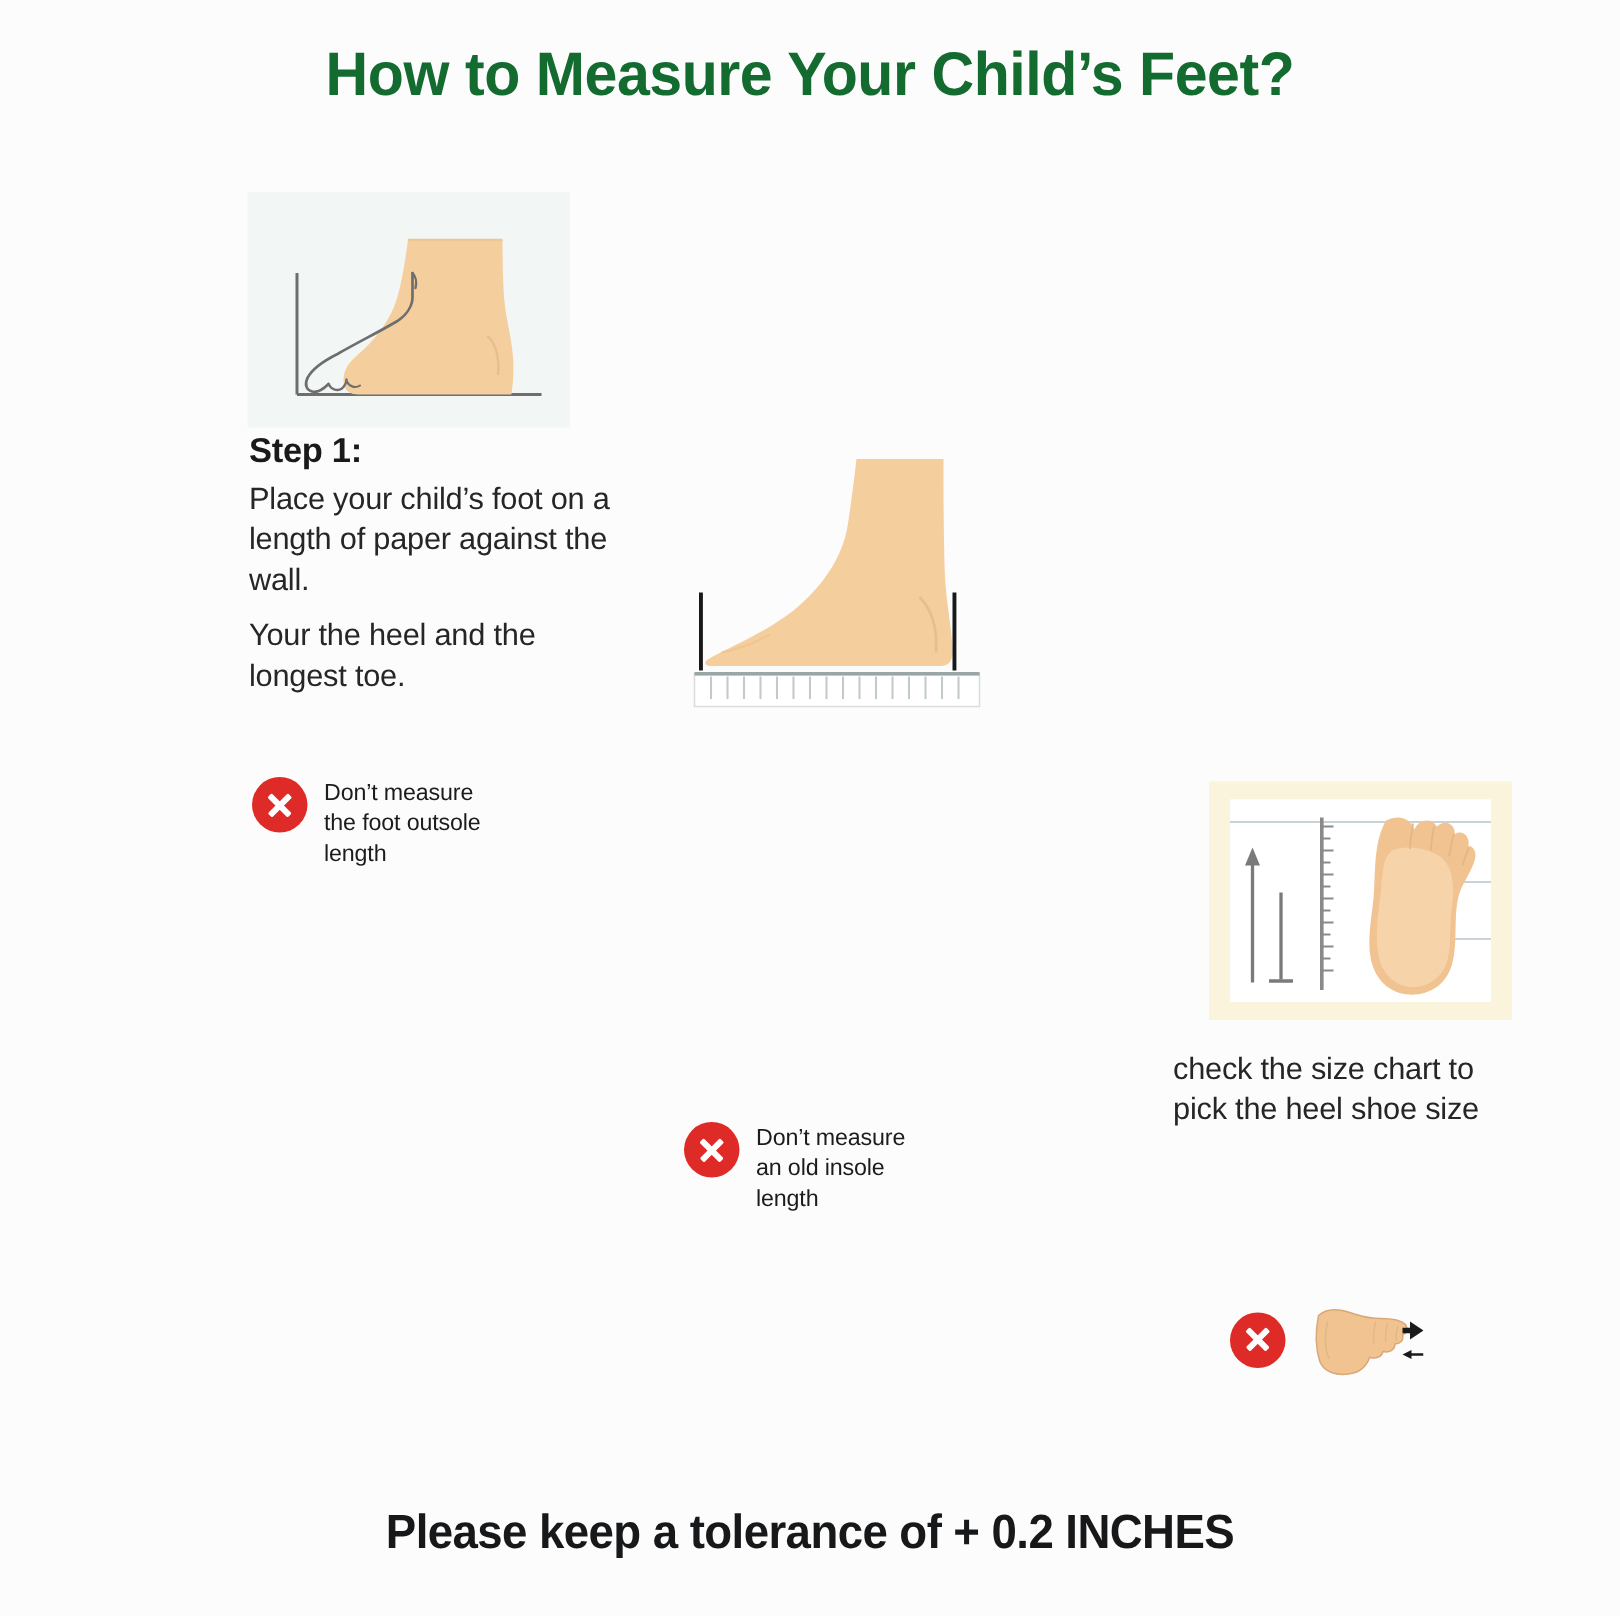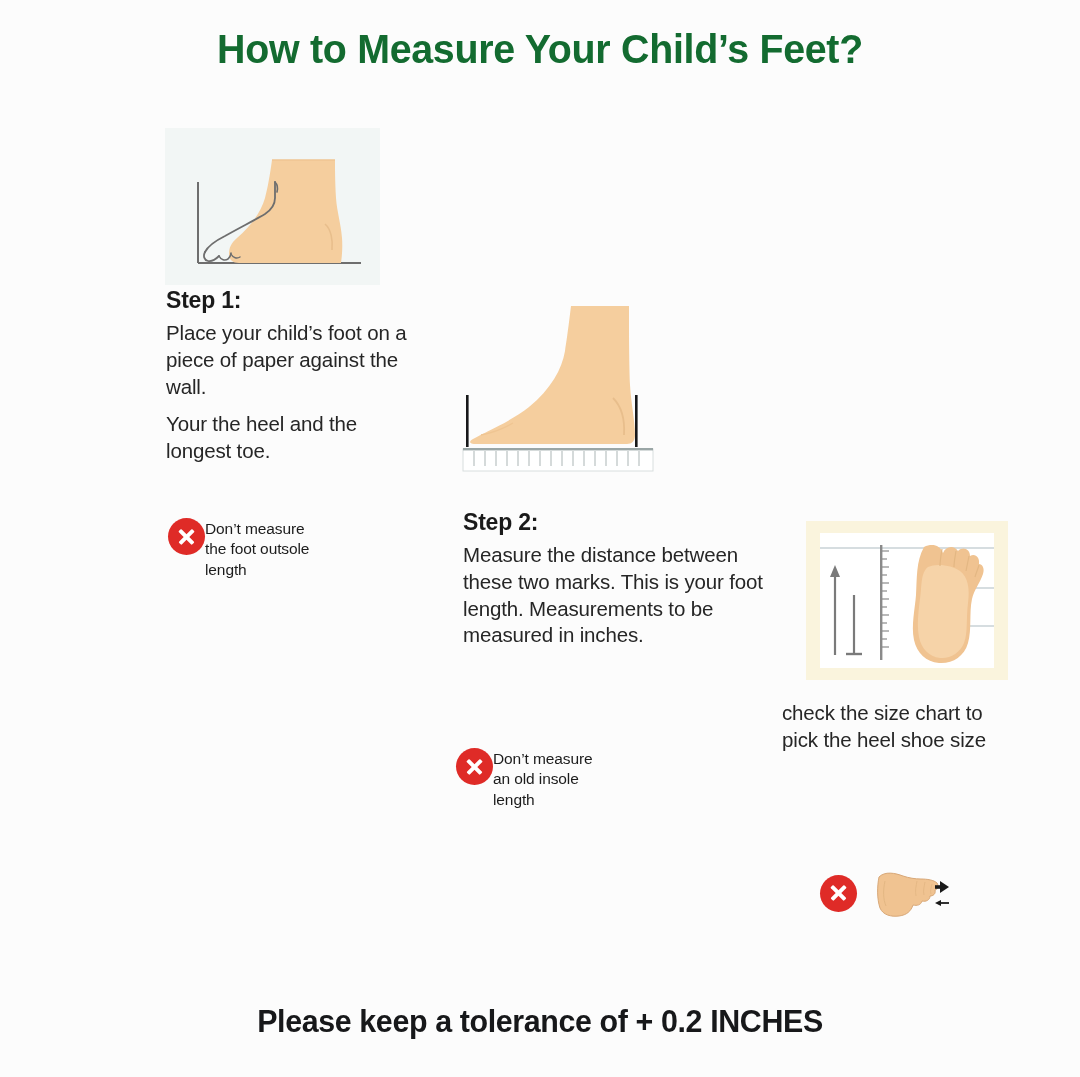--- a/index.html
+++ b/index.html
@@ -53,20 +53,21 @@
     line-height: 1.30;
     letter-spacing: -0.15px;
   }
   .step-body p { margin: 0; }
   .step-body p + p { margin-top: 11px; }
 
   
   .warn {
     display: flex;
     align-items: flex-start;
+    gap: 11px;
   }
   .warn-circle {
     flex: 0 0 auto;
     width: 37px;
     height: 37px;
     border-radius: 50%;
     background: #DF2B27;
     position: relative;
   }
   .warn-circle::before,
@@ -224,21 +225,21 @@
       <path d="M40 124 C38 128 39 132 43 133 C47 134 51 131 54 128" stroke="#6E6E6E" stroke-width="1.8" fill="none" stroke-linecap="round"></path>
       <path d="M54 128 C56 132 60 133 63 131 C65 129 66 127 66 125" stroke="#6E6E6E" stroke-width="1.6" fill="none" stroke-linecap="round"></path>
       <path d="M66 126 C68 130 72 131 75 129" stroke="#6E6E6E" stroke-width="1.4" fill="none" stroke-linecap="round"></path>
       <path d="M110 54 C112 56 113 60 112 64" stroke="#6E6E6E" stroke-width="1.6" fill="none" stroke-linecap="round"></path>
     </svg>
   </div>
 
   <div id="step1-text">
     <div class="step-head">Step 1:</div>
     <div class="step-body">
-      <p>Place your child’s foot on a piece of paper against the wall.</p>
+      <p>Place your child’s foot on a length of paper against the wall.</p>
       <p>Your the heel and the longest toe.</p>
     </div>
   </div>
 
   <div id="step1-warn" class="warn">
     <div class="warn-circle"></div>
     <div class="warn-text">
       <span>Don’t measure</span>
       <span>the foot outsole</span>
       <span>length</span>
@@ -283,26 +284,20 @@
         <line x1="129" y1="148" x2="129" y2="163"></line>
         <line x1="140" y1="148" x2="140" y2="163"></line>
         <line x1="151" y1="148" x2="151" y2="163"></line>
         <line x1="162" y1="148" x2="162" y2="163"></line>
         <line x1="173" y1="148" x2="173" y2="163"></line>
         <line x1="184" y1="148" x2="184" y2="163"></line>
       </g>
     </svg>
   </div>
 
-  <div id="step2-text">
-    <div class="step-head">Step 2:</div>
-    <div class="step-body">
-      <p>Measure the distance between these two marks. This is your foot length. Measurements to be measured in inches.</p>
-    </div>
-  </div>
 
   <div id="step2-warn" class="warn">
     <div class="warn-circle"></div>
     <div class="warn-text">
       <span>Don’t measure</span>
       <span>an old insole</span>
       <span>length</span>
     </div>
   </div>
 

